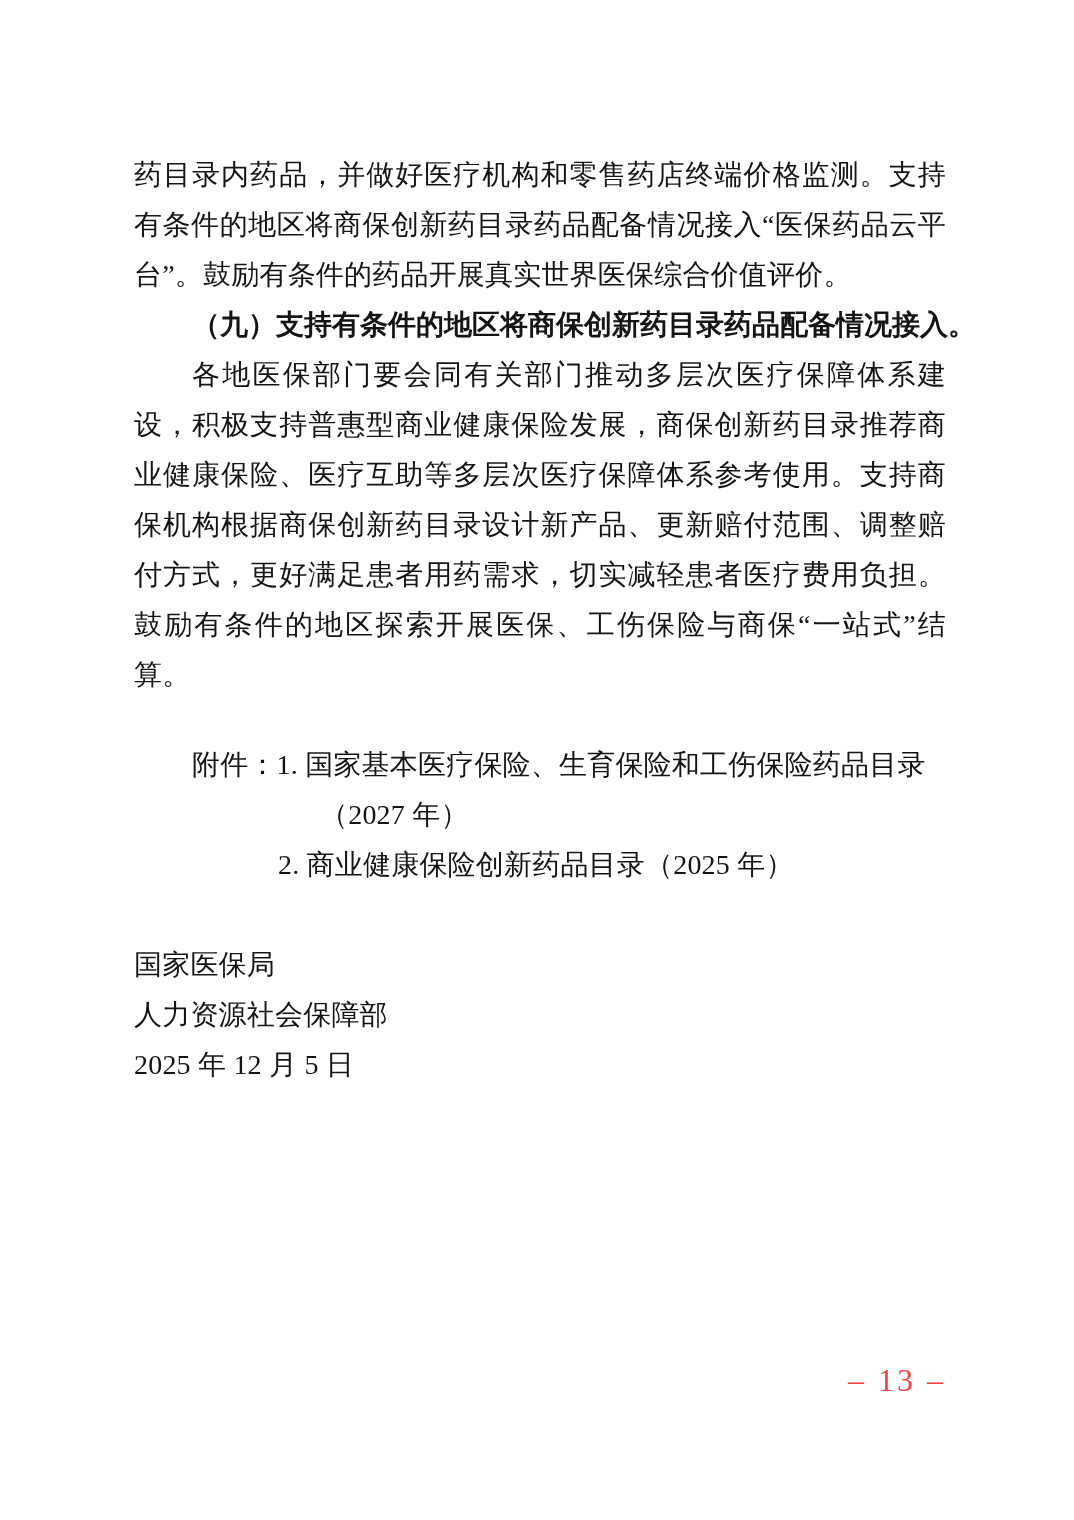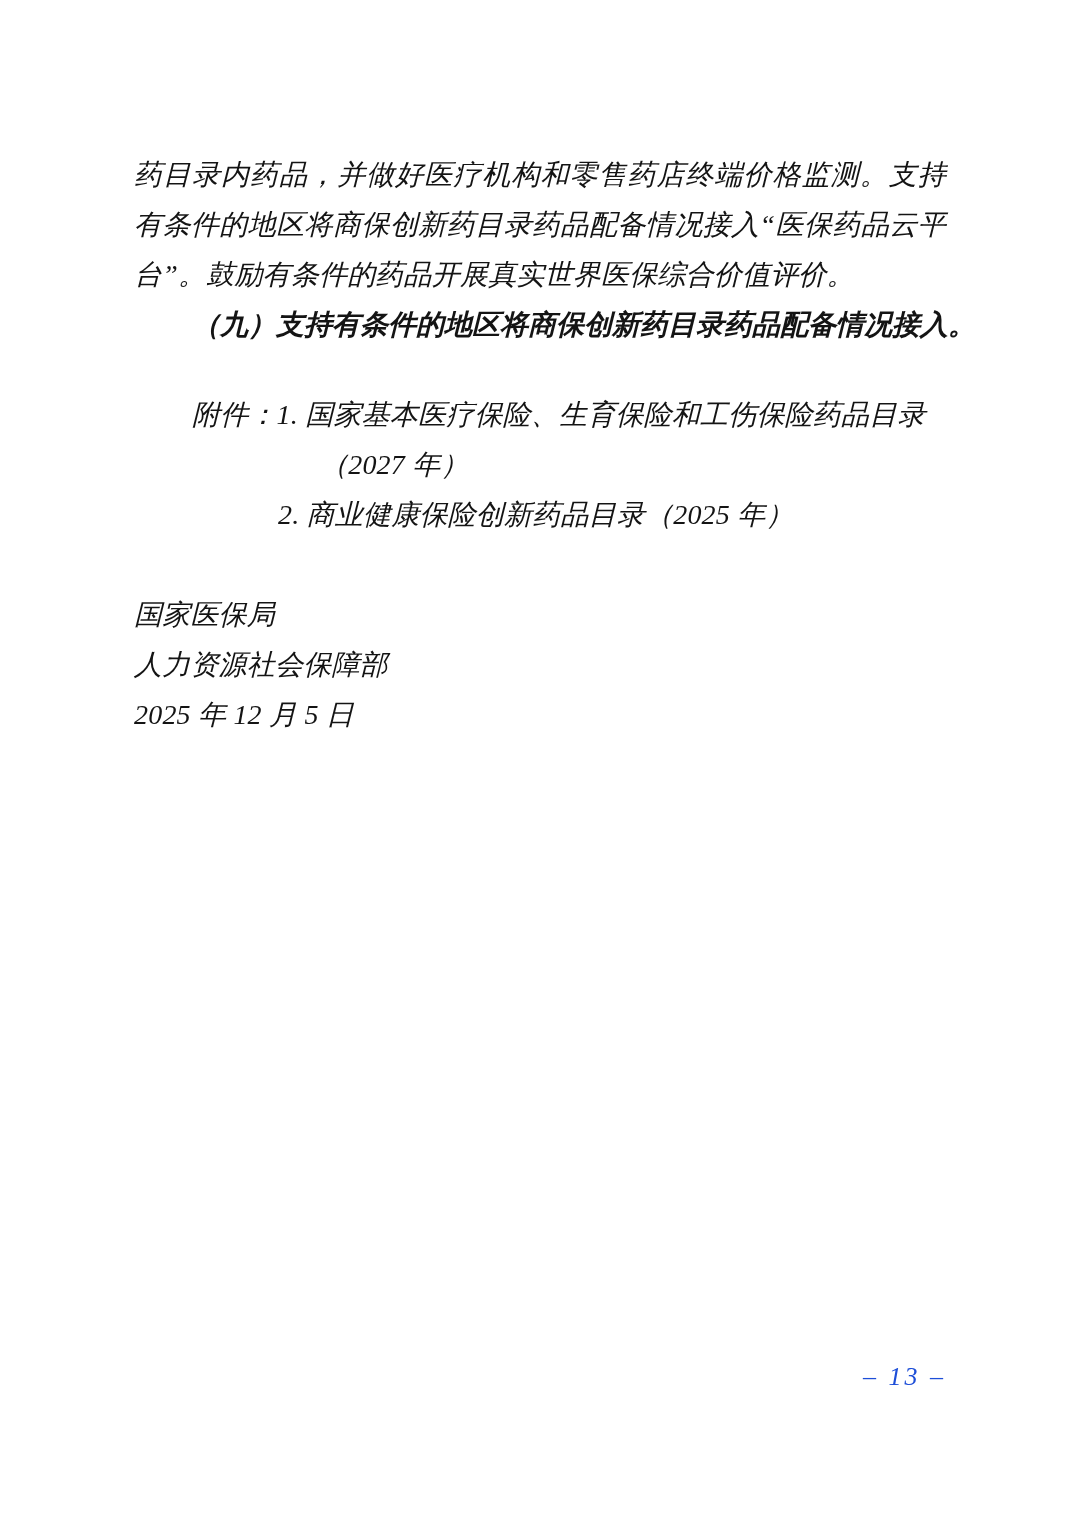--- a/index.html
+++ b/index.html
@@ -4,21 +4,20 @@
 <style>
   html, body { margin: 0; padding: 0; background: #ffffff; }
   .page {
     position: relative;
     width: 1074px;
     height: 1520px;
     background: #ffffff;
     overflow: hidden;
     font-family: "Liberation Serif", serif;
     color: #141414;
-    font-style: italic;
   }
   .content {
     position: absolute;
     left: 134px;
     top: 150px;
     width: 812px;
   }
   .para {
     margin: 0;
     font-size: 28px;
@@ -46,35 +45,36 @@
     margin-top: 50px;
     font-size: 28px;
     line-height: 50px;
     text-align: right;
   }
   .sig-date { margin-right: 4px; }
   .footer-pagenum {
     position: absolute;
     top: 1362px;
     right: 128px;
-    font-size: 26px;
+    font-size: 32px;
     letter-spacing: 3px;
-    color: #1d4ed8;
+    color: #ef4444;
   }
 </style>
 </head>
 <body>
 
 <div class="page">
   <div class="content">
 
     <p class="para">药目录内药品，并做好医疗机构和零售药店终端价格监测。支持有条件的地区将商保创新药目录药品配备情况接入“医保药品云平台”。鼓励有条件的药品开展真实世界医保综合价值评价。</p>
 
     <p class="para heading">（九）支持有条件的地区将商保创新药目录药品配备情况接入。</p>
 
+    <p class="para indent">各地医保部门要会同有关部门推动多层次医疗保障体系建设，积极支持普惠型商业健康保险发展，商保创新药目录推荐商业健康保险、医疗互助等多层次医疗保障体系参考使用。支持商保机构根据商保创新药目录设计新产品、更新赔付范围、调整赔付方式，更好满足患者用药需求，切实减轻患者医疗费用负担。鼓励有条件的地区探索开展医保、工伤保险与商保“一站式”结算。</p>
 
 
     <div class="attach">
       <div class="para attach-line1">
         <span>附件：</span><span>1. 国家基本医疗保险、生育保险和工伤保险药品目录</span>
       </div>
       <div class="para attach-cont">（2027 年）</div>
       <div class="para attach-item2">2. 商业健康保险创新药品目录（2025 年）</div>
     </div>
 

